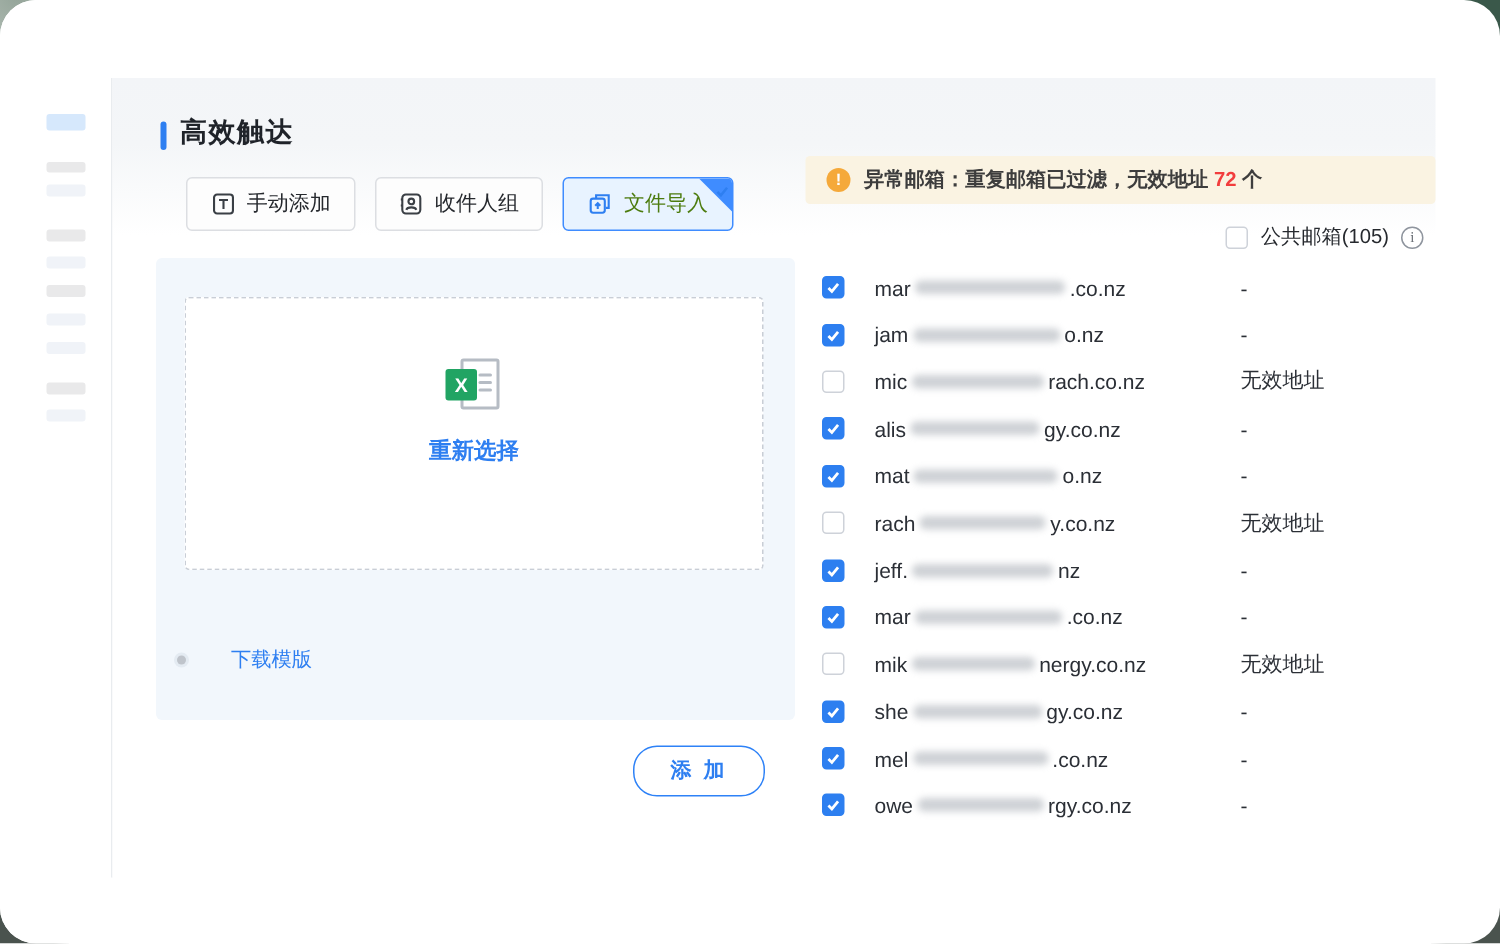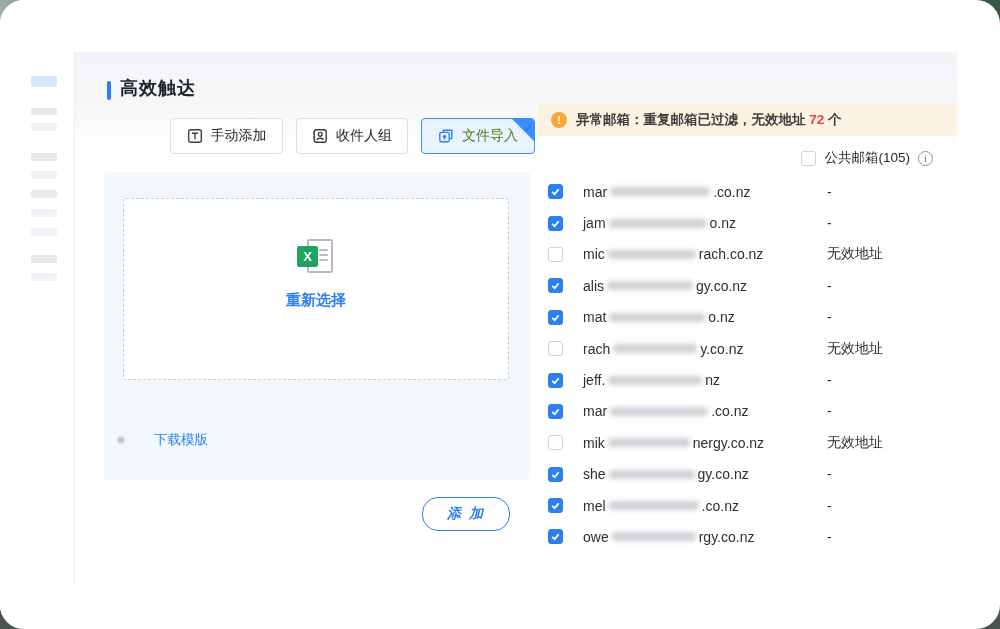--- a/index.html
+++ b/index.html
@@ -35,21 +35,21 @@
 
   
   .main { position:absolute; left:75px; top:52px; width:882px; height:533px;
           background:linear-gradient(180deg,#f3f5f8 0,#f4f6f8 44px,#ffffff 105px); }
 
   .page-title { position:absolute; left:32px; top:24px; display:flex; align-items:flex-end; }
   .title-bar { width:4px; height:19px; border-radius:2px; background:#2e7ff1; margin-right:9px; }
   .page-title h1 { font-size:18px; font-weight:700; color:#1f2329; letter-spacing:1px; }
 
   
-  .tabs { position:absolute; left:49px; top:66px; display:flex; gap:13px;margin-left:46px; }
+  .tabs { position:absolute; left:49px; top:66px; display:flex; gap:13px; }
   .tab { position:relative; height:36px; background:#fdfdfd; border:1px solid #dcdee2; border-radius:4px;
          display:flex; align-items:center; justify-content:center; gap:8px; font-size:14px; color:#26292e;
          font-family:inherit; cursor:pointer; overflow:hidden; }
   .tab.t1 { width:113px; } .tab.t2 { width:112px;text-align:center; } .tab.t3 { width:114px; }
   .tab svg { width:16px; height:16px; stroke:#3a3f45; }
   .tab.selected { background:#e8f3ff; border:1px solid #3f8cff; color:#4d7c0f; }
   .tab.selected svg { stroke:#2e7ff1; }
   .corner-tri { position:absolute; top:0; right:0; width:0; height:0;
                 border-top:22px solid #3f8cff; border-left:22px solid transparent; }
   .corner-check { position:absolute; top:1px; right:1px; width:11px; height:11px; }
@@ -69,29 +69,29 @@
   .reselect { margin-top:16px; font-size:15px; font-weight:600; color:#2e7ff1; cursor:pointer; }
 
   .hint-row { position:absolute; left:12px; display:flex; align-items:center; font-size:13.5px; color:#2b2f36; }
   .hint-row.h1 { top:228px; } .hint-row.h2 { top:259px;gap:20px; }
   .bullet { width:6px; height:6px; border-radius:50%; background:#bfc4cb; box-shadow:0 0 0 2px #e4ebf2; margin:0 10px 0 2px; }
   .hot { color:#f23d3d; }
   .link-blue { color:#2e7ff1; cursor:pointer; }
 
   .add-btn { position:absolute; left:347px; top:445px; width:88px; height:34px; background:#ffffff;
              border:1.5px solid #2e82f7; border-radius:16px; color:#2e7ff1; font-size:14px; font-weight:600;
-             font-family:inherit; cursor:pointer; letter-spacing:2px;font-style:italic; }
+             font-family:inherit; cursor:pointer; letter-spacing:2px; }
 
   
   .banner { position:absolute; left:462px; top:52px; width:420px; height:32px; background:#faf3e2; border-radius:3px;
             display:flex; align-items:center; padding-left:14px; font-size:13.5px; font-weight:600; color:#3d3d3d; }
   .warn-ic { width:16px; height:16px; border-radius:50%; background:#f5a93a; color:#fff; font-size:11px; font-weight:700;
              display:flex; align-items:center; justify-content:center; margin-right:9px; flex:none; }
 
-  .public-row { position:absolute; top:97px; right:24px; display:flex; align-items:center; gap:8px; font-size:13.5px; color:#26292e; }
+  .public-row { position:absolute; top:97px; right:8px; display:flex; align-items:center; gap:8px; font-size:13.5px; color:#26292e; }
   .cb { width:15px; height:15px; border-radius:3px; border:1px solid #ced2d9; background:#fff; display:inline-flex;
         align-items:center; justify-content:center; cursor:pointer; flex:none; }
   .cb.checked { background:#2d7ff0; border-color:#2d7ff0; }
   .cb svg { width:11px; height:11px; stroke:#fff; display:none; }
   .cb.checked svg { display:block; }
   .info-ic { width:15px; height:15px; border-radius:50%; border:1px solid #8f959e; color:#6b7076; font-size:10px;
              display:inline-flex; align-items:center; justify-content:center; font-family:"Liberation Serif",serif; }
 
   .email-list { position:absolute; left:473px; top:124px; width:409px; }
   .email-row { height:31.4px; display:flex; align-items:center; position:relative; }

